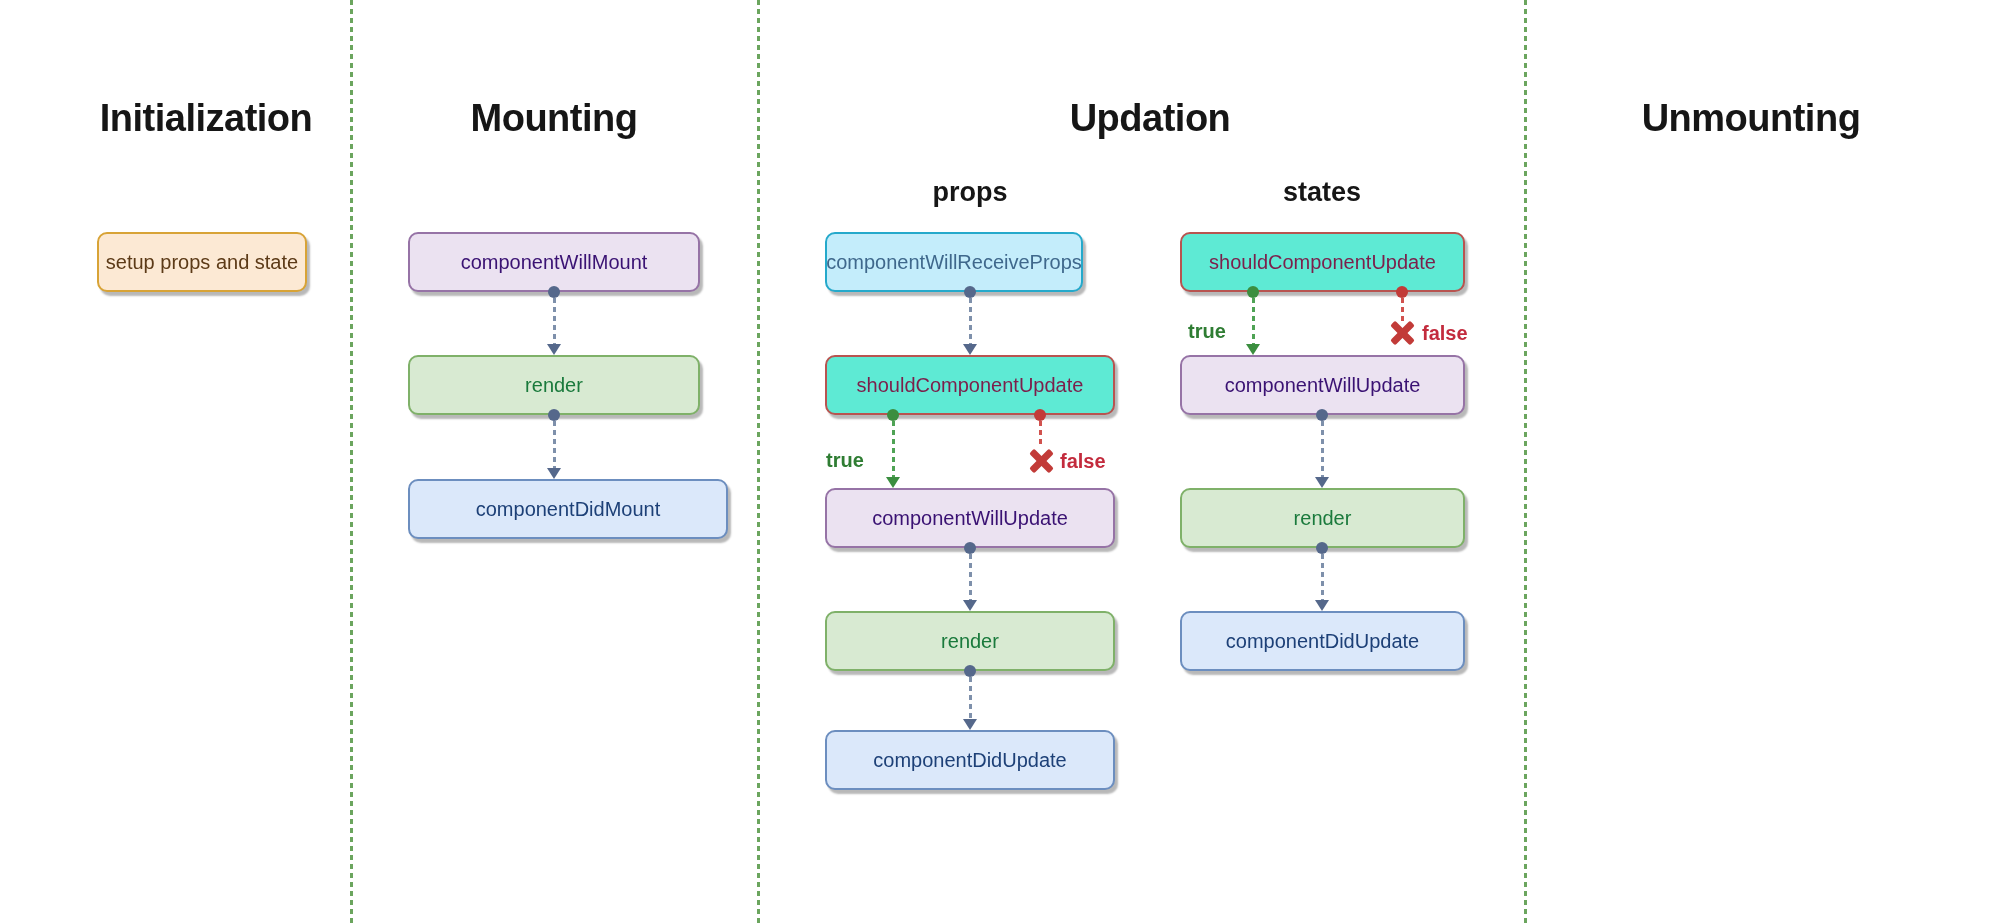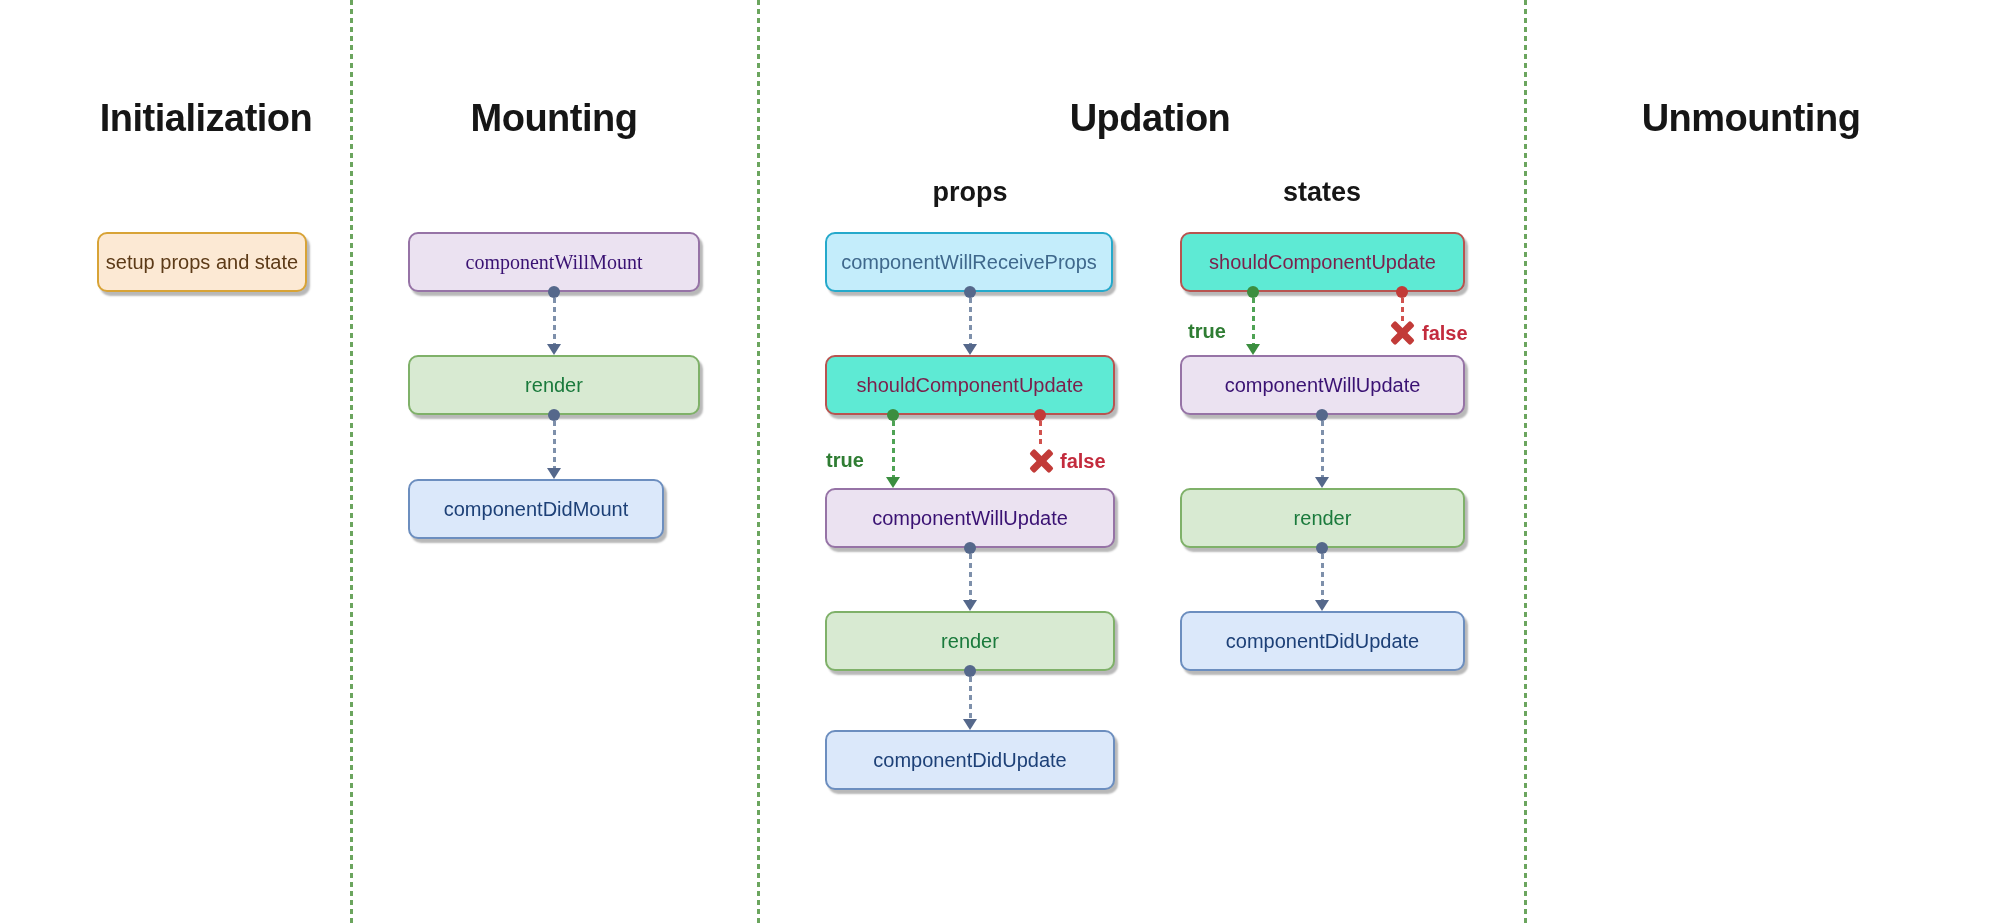--- a/index.html
+++ b/index.html
@@ -132,35 +132,35 @@
   <div class="title" style="left:46px;   width:320px;">Initialization</div>
   <div class="title" style="left:394px;  width:320px;">Mounting</div>
   <div class="title" style="left:990px;  width:320px;">Updation</div>
   <div class="title" style="left:1591px; width:320px;">Unmounting</div>
 
   <div class="subheader" style="left:870px;  width:200px;">props</div>
   <div class="subheader" style="left:1222px; width:200px;">states</div>
 
   <div class="node orange" style="left:97px; top:232px; width:210px;">setup props and state</div>
 
-  <div class="node purple" style="left:408px; top:232px; width:292px;font-family:Liberation Serif, serif;">componentWillMount</div>
+  <div class="node purple" style="left:408px; top:232px; width:292px;">componentWillMount</div>
   <div class="connector gray" style="left:547px; top:292px; height:63px;">
     <span class="dot"></span>
     <span class="line"></span>
     <span class="arrow"></span>
   </div>
   <div class="node green" style="left:408px; top:355px; width:292px;">render</div>
   <div class="connector gray" style="left:547px; top:415px; height:64px;">
     <span class="dot"></span>
     <span class="line"></span>
     <span class="arrow"></span>
   </div>
-  <div class="node blue" style="left:408px; top:479px; width:256px;">componentDidMount</div>
-
-  <div class="node cyan" style="left:825px; top:232px; width:288px;">componentWillReceiveProps</div>
+  <div class="node blue" style="left:408px; top:479px; width:320px;">componentDidMount</div>
+
+  <div class="node cyan" style="left:825px; top:232px; width:258px;">componentWillReceiveProps</div>
   <div class="connector gray" style="left:963px; top:292px; height:63px;">
     <span class="dot"></span>
     <span class="line"></span>
     <span class="arrow"></span>
   </div>
   <div class="node red" style="left:825px; top:355px; width:290px;">shouldComponentUpdate</div>
 
   <div class="connector greenline" style="left:886px; top:415px; height:73px;">
     <span class="dot"></span>
     <span class="line"></span>

